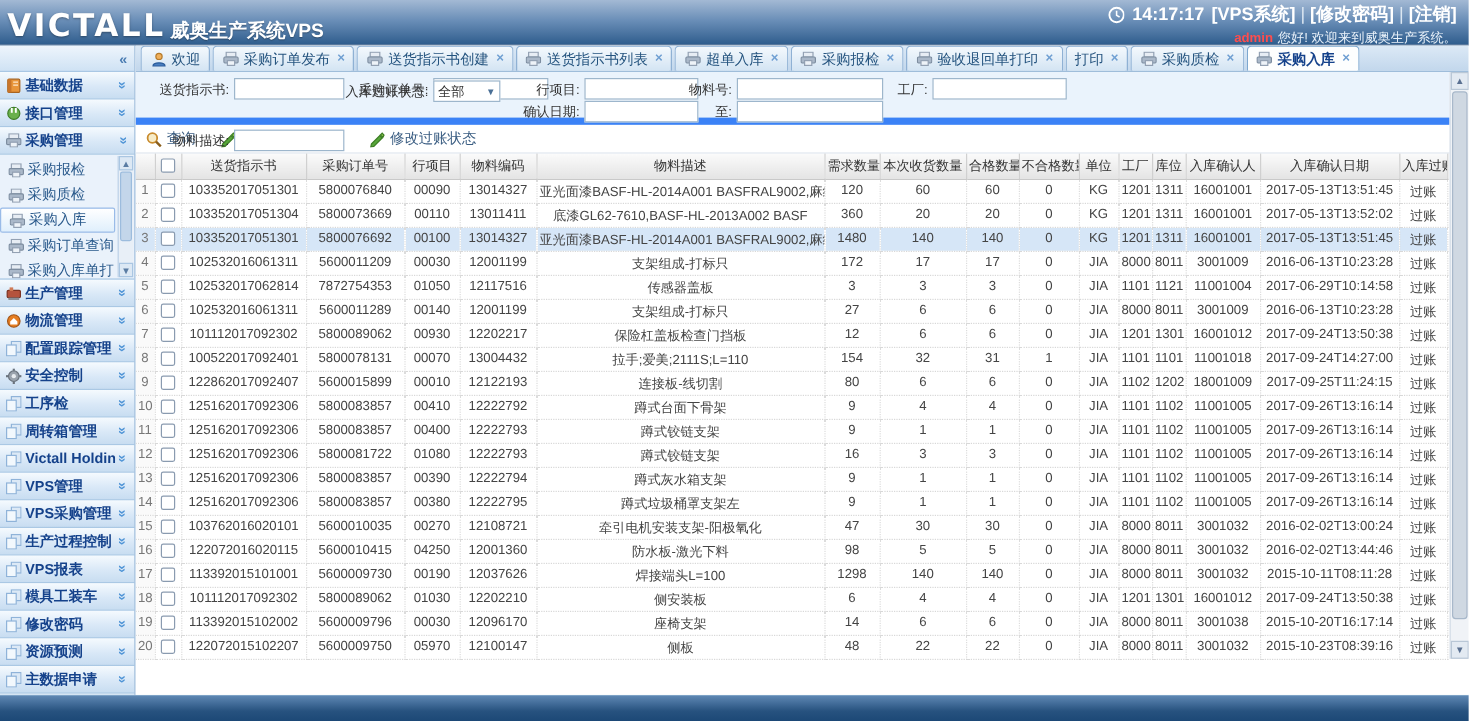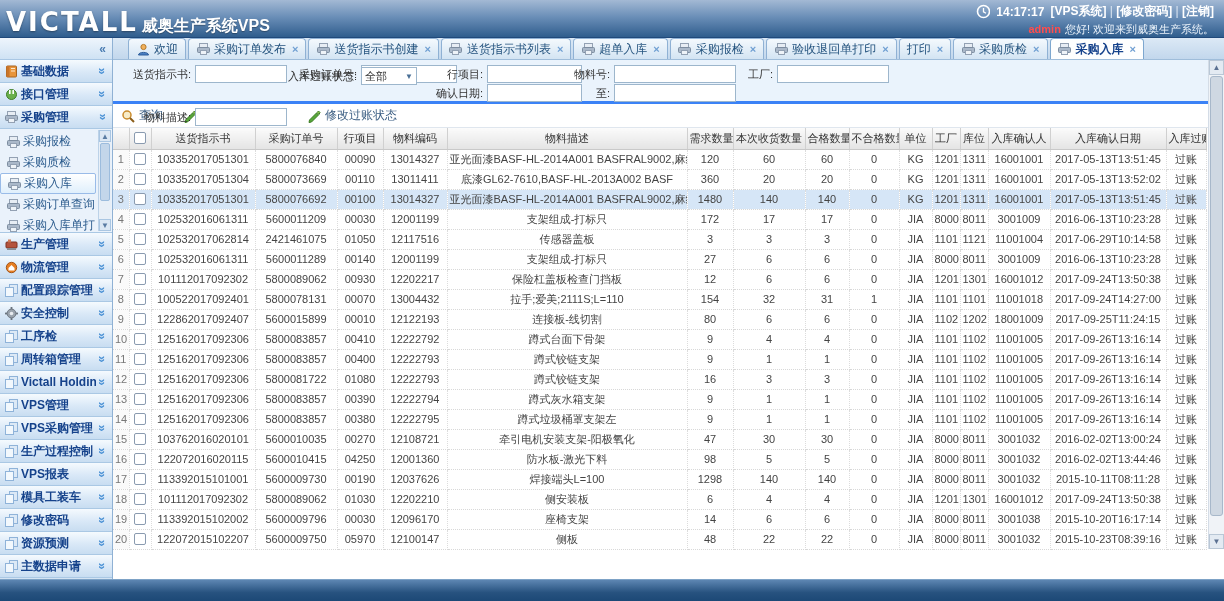--- a/index.html
+++ b/index.html
@@ -5,21 +5,21 @@
   * { margin:0; padding:0; box-sizing:border-box; }
   html,body { width:1224px; height:601px; overflow:hidden; font-family:"Liberation Sans","DejaVu Sans",sans-serif; background:#fff; }
   .app { position:relative; width:1224px; height:601px; overflow:hidden; }
 
   
   .hdr { height:38px; background:linear-gradient(180deg,#a3b9d4 0%,#6b8fb8 45%,#2f5d8d 100%); display:flex; justify-content:space-between; align-items:stretch; border-bottom:1px solid #20497a; }
   .logo-area { display:flex; align-items:flex-end; padding-left:6px; }
   .logo { color:#fff; font-size:26px; font-weight:bold; letter-spacing:2px; font-family:"DejaVu Sans",sans-serif; text-shadow:0 1px 2px rgba(0,0,0,.35); }
   .app-title { color:#fff; font-size:16px; font-weight:bold; margin-left:4px; margin-top:6px; text-shadow:0 1px 1px rgba(0,0,0,.3); }
   .hdr-right { display:flex; flex-direction:column; align-items:flex-end; padding:3px 10px 2px 0; }
-  .hdr-line1 { display:flex; align-items:center; gap:6px; color:#fff; font-size:12px; font-weight:bold; }
+  .hdr-line1 { display:flex; align-items:center; gap:6px; color:#fff; font-size:15px; font-weight:bold; }
   .hdr-line1 .lnk { color:#fff; cursor:pointer; }
   .hdr-line1 .sep { color:#dce7f2; font-weight:normal; }
   .hdr-line2 { font-size:11px; color:#eaf2fa; margin-top:2px; }
   .hdr-line2 .usr { color:#ff4d4d; font-weight:bold; margin-right:4px; }
 
   
   .body-row { display:flex; height:541px; }
   .sidebar { width:113px; background:#d3e3f3; border-right:1px solid #8fb1d4; display:flex; flex-direction:column; overflow:hidden; }
   .main { position:relative; width:1111px; height:541px; background:#fff; overflow:hidden; }
 
@@ -33,28 +33,28 @@
   .sub-item { height:21px; display:flex; align-items:center; padding-left:6px; cursor:pointer; }
   .sub-item .lbl { font-size:12px; color:#2a5a8c; margin-left:3px; white-space:nowrap; }
   .sub-item.sel { border:1px solid #99bbe8; background:linear-gradient(180deg,#ffffff,#dfeffc); border-radius:2px; margin-right:16px; }
   .sub-scroll { position:absolute; right:1px; top:1px; bottom:1px; width:13px; background:#e8eff7; border-left:1px solid #bcd2e8; }
   .sub-scroll .btn { height:12px; font-size:8px; color:#5a7ca3; text-align:center; line-height:12px; background:#dce8f4; border:1px solid #aac6e2; cursor:pointer; }
   .sub-scroll .btn.dn { position:absolute; bottom:0; left:0; right:0; }
   .sub-scroll .thumb { position:absolute; top:13px; left:1px; right:1px; height:58px; background:#c3d6ea; border:1px solid #9cbcdd; border-radius:2px; cursor:grab; }
   .side-fill { flex:1; background:#d3e3f3; }
 
   
-  .tabbar { height:22px; background:linear-gradient(180deg,#dcE9f6,#c2d7ec); border-bottom:1px solid #9fbdda; display:flex; align-items:flex-end; padding-left:15px; gap:2px; }
+  .tabbar { height:22px; background:linear-gradient(180deg,#dcE9f6,#c2d7ec); border-bottom:1px solid #9fbdda; display:flex; align-items:flex-end; padding-left:4px; gap:2px; }
   .tab { height:21px; display:flex; align-items:center; gap:4px; padding:0 7px; border:1px solid #8fb1d4; border-bottom:none; border-radius:4px 4px 0 0; background:linear-gradient(180deg,#f4f9fd,#d3e4f3); font-size:12px; color:#25547f; cursor:pointer; white-space:nowrap; }
   .tab.active { background:#fdfefe; font-weight:bold; color:#15428b; border-color:#7da7cf; }
   .tab .x { color:#6f9fd2; font-size:11px; font-weight:bold; margin-left:2px; cursor:pointer; }
 
   
   .content { position:absolute; left:0; top:22px; width:1095px; }
-  .filter { position:relative; height:44px; background:#eaf3fc; border-bottom:3px solid #3b82f6; }
+  .filter { position:relative; height:44px; background:#eaf3fc; border-bottom:6px solid #3b82f6; }
   .fpair { position:absolute; display:flex; align-items:center; height:18px; }
   .fpair .flabel { font-size:11px; color:#333; text-align:right; margin-right:4px; white-space:nowrap; }
   .fpair input, .fpair .fselect { height:18px; border:1px solid #9db6cc; background:#fff; font-size:11px; padding:0 3px; color:#333; }
   .fselect { display:flex; align-items:center; justify-content:space-between; cursor:pointer; }
   .fselect .arr { font-size:8px; color:#4a6f96; margin-left:4px; }
   .toolbar { height:24px; background:#fff; border-bottom:1px solid #dfe6ee; display:flex; align-items:center; padding-left:8px; gap:20px; }
   .tbtn { display:flex; align-items:center; gap:4px; font-size:12px; color:#3a5d82; cursor:pointer; }
 
   
   table.grid { border-collapse:collapse; table-layout:fixed; width:1093px; }
@@ -673,21 +673,21 @@
                 <td>3001009</td>
                 <td>2016-06-13T10:23:28</td>
                 <td>过账</td>
               </tr>
               <tr>
                 <td class="rn">5</td>
                 <td>
                   <div class="cb"></div>
                 </td>
                 <td>102532017062814</td>
-                <td>2421461075</td>
+                <td>7872754353</td>
                 <td>01050</td>
                 <td>12117516</td>
                 <td>传感器盖板</td>
                 <td>3</td>
                 <td>3</td>
                 <td>3</td>
                 <td>0</td>
                 <td>JIA</td>
                 <td>1101</td>
                 <td>1121</td>

